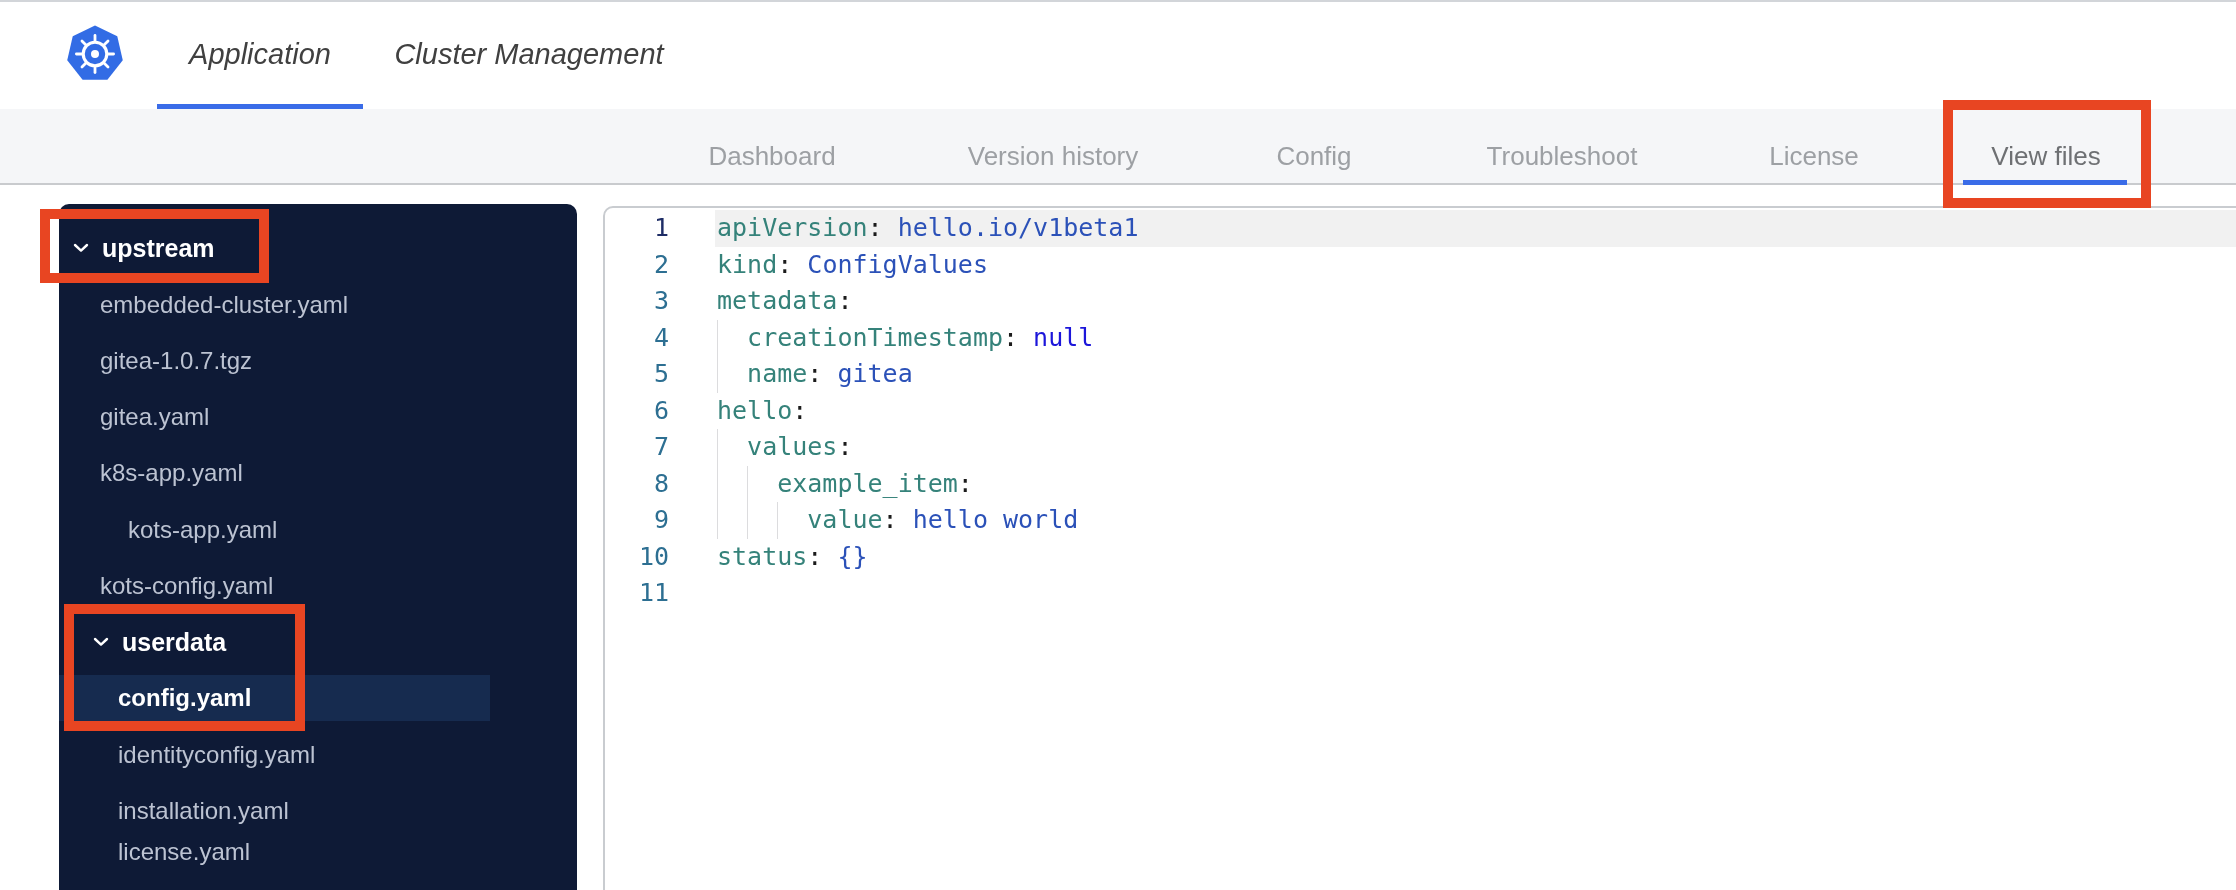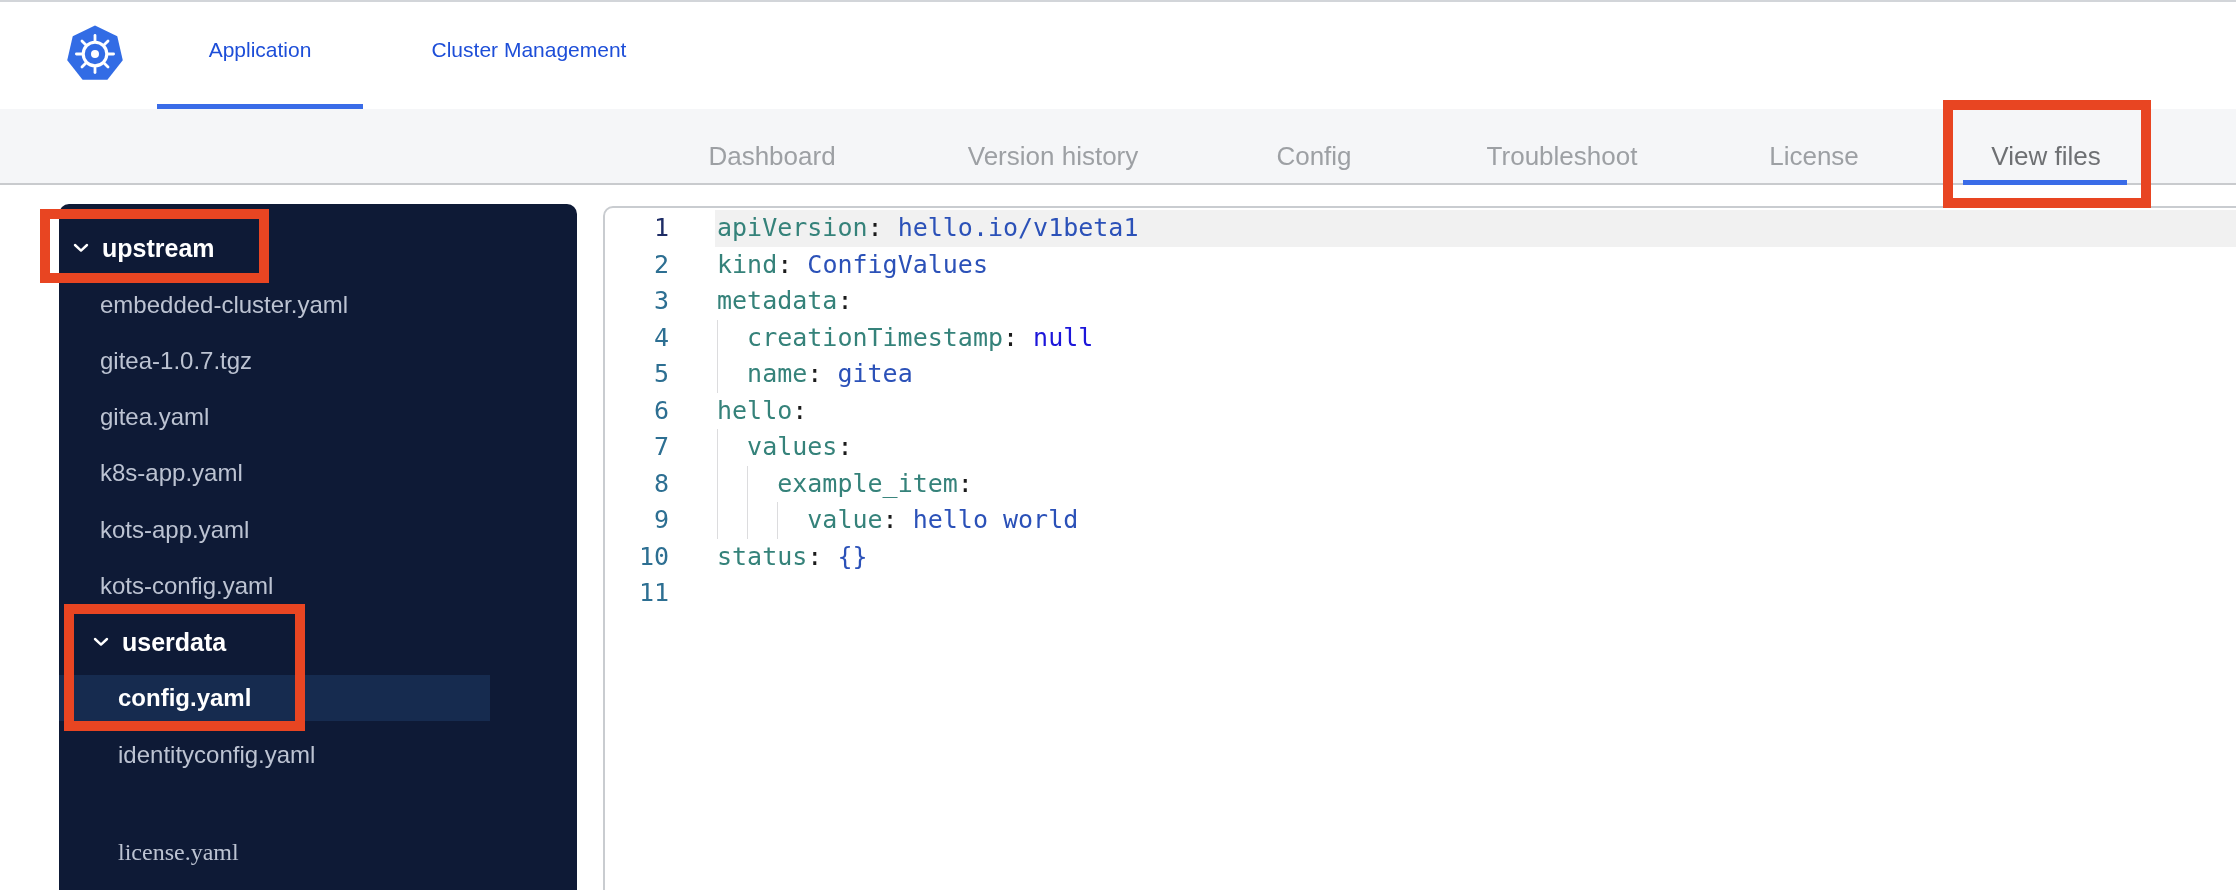--- a/index.html
+++ b/index.html
@@ -5,21 +5,21 @@
   html,body{margin:0;padding:0;}
   body{
     width:2236px;height:890px;position:relative;overflow:hidden;
     background:#ffffff;font-family:"Liberation Sans",sans-serif;
     border-top:2px solid #d2d5d9;box-sizing:border-box;
   }
   
   .app-header{position:absolute;left:0;top:0;width:2236px;height:107px;background:#fff;}
   .k8s-logo{position:absolute;left:64px;top:21px;width:62px;height:62px;}
   .header-tab{position:absolute;top:36px;transform:translateX(-50%);
-    font-size:21px;color:#1d4ed8;white-space:nowrap;cursor:pointer;}
+    font-size:29px;color:#404040;white-space:nowrap;cursor:pointer;font-style:italic;}
   .header-tab.t0{left:260px;}
   .header-tab.t1{left:529px;}
   .header-underline{position:absolute;left:157px;top:102px;width:206px;height:5px;background:#3a6ce8;}
   
   .subnav{position:absolute;left:0;top:107px;width:2236px;height:76px;
     background:#f5f6f8;border-bottom:2px solid #c9cbce;box-sizing:border-box;padding-left:22px;}
   .subnav-tab{position:absolute;top:32px;transform:translateX(-50%);
     font-size:26px;color:#9da0a4;white-space:nowrap;cursor:pointer;}
   .subnav-tab.active{color:#6e7073;}
   .n0{left:772px;} .n1{left:1053px;} .n2{left:1314px;}
@@ -104,41 +104,44 @@
     </div>
     <div class="tree-row" style="top: 133.6px;">
       <span class="tree-label-file" style="margin-left: 41px;">gitea-1.0.7.tgz</span>
     </div>
     <div class="tree-row" style="top: 189.9px;">
       <span class="tree-label-file" style="margin-left: 41px;">gitea.yaml</span>
     </div>
     <div class="tree-row" style="top: 246.2px;">
       <span class="tree-label-file" style="margin-left: 41px;">k8s-app.yaml</span>
     </div>
-    <div class="tree-row" style="top: 302.5px;">
+    <div class="tree-row" style="top: 302.5px; padding-left: 28px;">
       <span class="tree-label-file" style="margin-left: 41px;">kots-app.yaml</span>
     </div>
     <div class="tree-row" style="top: 358.8px;">
       <span class="tree-label-file" style="margin-left: 41px;">kots-config.yaml</span>
     </div>
     <div class="tree-row" style="top: 415.1px;">
       <span class="tree-chevron" style="margin-left: 34px;">
         <svg width="16" height="10" viewBox="0 0 16 10">
           <polyline points="2,2 8,7.6 14,2" fill="none" stroke="#ffffff" stroke-width="2.4" stroke-linecap="round" stroke-linejoin="round"></polyline>
         </svg>
       </span>
       <span class="tree-label-folder">userdata</span>
     </div>
     <div class="tree-row selected" style="top: 471.4px;">
       <span class="tree-label-file" style="margin-left: 59px;">config.yaml</span>
     </div>
     <div class="tree-row" style="top: 527.7px;">
       <span class="tree-label-file" style="margin-left: 59px;">identityconfig.yaml</span>
     </div>
-    <div class="tree-row" style="top: 625px; font-family: Liberation Serif, serif;">
+    <div class="tree-row" style="top: 584px;">
+      <span class="tree-label-file" style="margin-left: 59px;">installation.yaml</span>
+    </div>
+    <div class="tree-row" style="top: 625px;">
       <span class="tree-label-file" style="margin-left: 59px;">license.yaml</span>
     </div>
   </div>
 
 <div class="editor">
   <div class="code-lines" id="code-lines">
       <div class="code-line active"><div class="active-bg"></div><span class="ln">1</span><span class="code-content"><span></span><span class="tok-key">apiVersion</span><span class="tok-punct">: </span><span class="tok-val">hello.io/v1beta1</span></span></div>
       <div class="code-line"><span class="ln">2</span><span class="code-content"><span></span><span class="tok-key">kind</span><span class="tok-punct">: </span><span class="tok-val">ConfigValues</span></span></div>
       <div class="code-line"><span class="ln">3</span><span class="code-content"><span></span><span class="tok-key">metadata</span><span class="tok-punct">:</span></span></div>
       <div class="code-line"><span class="ln">4</span><div class="indent-guide" style="left: 112px;"></div><span class="code-content"><span>  </span><span class="tok-key">creationTimestamp</span><span class="tok-punct">: </span><span class="tok-atom">null</span></span></div>

